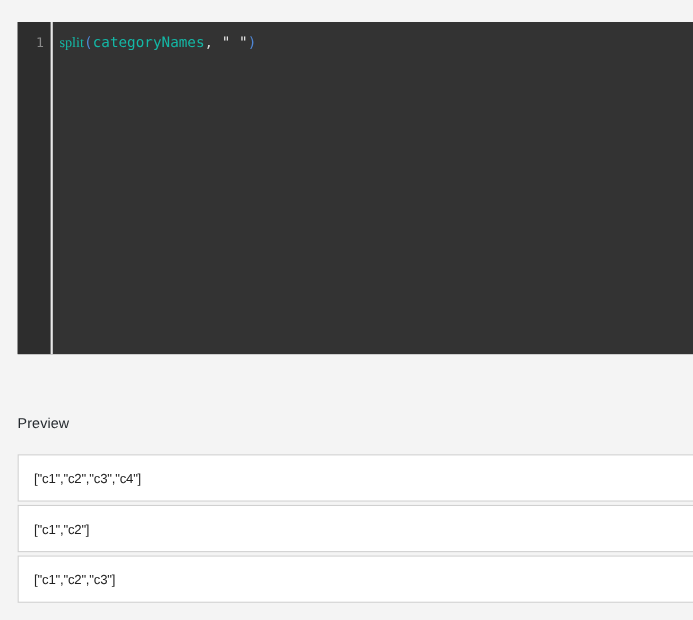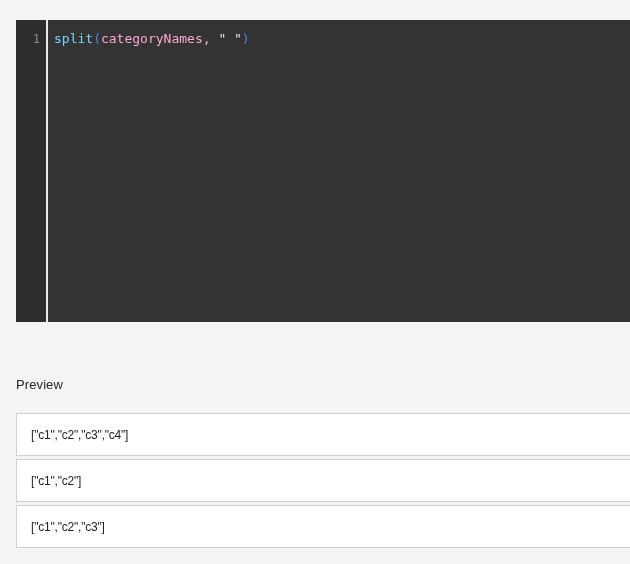--- a/index.html
+++ b/index.html
@@ -49,23 +49,23 @@
   .editor-code {
     flex: 1 1 auto;
     padding: 10px 0 0 6px;
     font-family: "DejaVu Sans Mono", monospace;
     font-size: 13px;
     line-height: 18px;
     white-space: pre;
     color: #d6d6d6;
     box-sizing: border-box;
   }
-  .tok-fn     { color: #7dd3fc; }
+  .tok-fn     { color: #14b8a6; font-family: Liberation Serif, serif; }
   .tok-paren  { color: #4f87d6; }
-  .tok-ident  { color: #f9a8d4; margin-top: 10px; }
+  .tok-ident  { color: #14b8a6; margin-top: 10px; }
   .tok-punct  { color: #d6d6d6; }
   .tok-str    { color: #e6e6e6; }
 
   
   .preview-heading {
     position: absolute;
     left: 16px;
     top: 377px;
     font-size: 13px;
     font-weight: normal;

